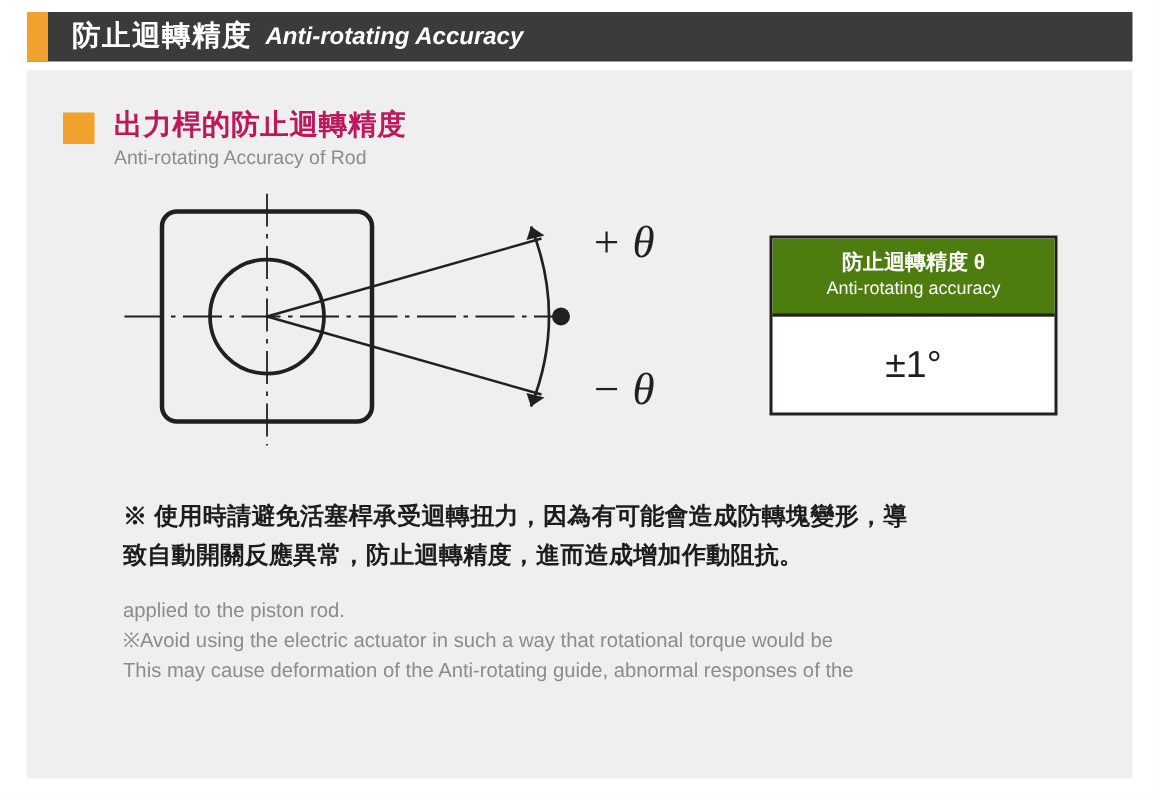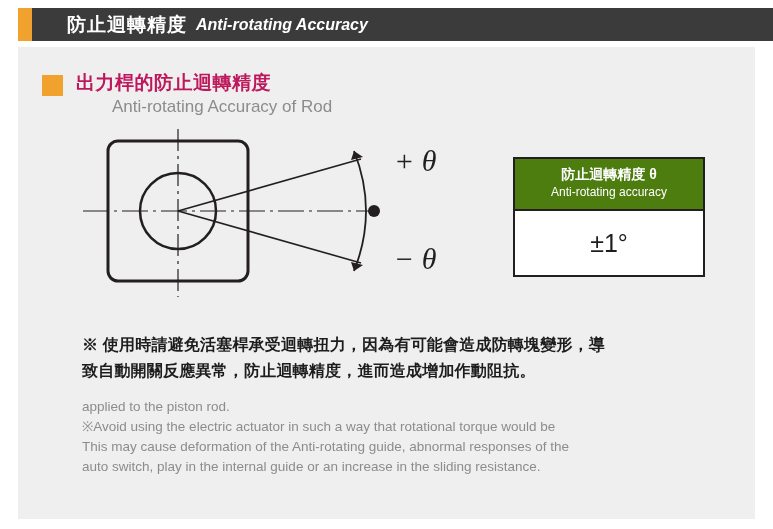--- a/index.html
+++ b/index.html
@@ -24,21 +24,20 @@
   
   .header {
     position: absolute;
     left: 18px;
     top: 8px;
     width: 737px;
     height: 33px;
     background: #3b3b3b;
     display: flex;
     align-items: center;
-    padding-left: 19px;
   }
   .header-accent {
     position: absolute;
     left: 0px;
     top: 0px;
     width: 14px;
     height: 33px;
     background: #f0a12e;
   }
   .header-title-cn {
@@ -83,23 +82,22 @@
     top: 23px;
     font-size: 19px;
     font-weight: bold;
     color: #be185d;
     letter-spacing: 0.5px;
   }
   .sect-title-en {
     position: absolute;
     left: 58px;
     top: 50px;
-    font-size: 17px;
+    font-size: 13px;
     color: #8c8c8c;
-    margin-left: 36px;
   }
 
   
   .diagram {
     position: absolute;
     left: 60px;
     top: 82px;
     width: 420px;
     height: 170px;
   }
@@ -220,17 +218,16 @@
 
     <div class="note-cn">
       <div>※ 使用時請避免活塞桿承受迴轉扭力，因為有可能會造成防轉塊變形，導</div>
       <div>致自動開關反應異常，防止迴轉精度，進而造成增加作動阻抗。</div>
     </div>
 
     <div class="note-en">
       <div>applied to the piston rod.</div>
       <div>※Avoid using the electric actuator in such a way that rotational torque would be</div>
       <div>This may cause deformation of the Anti-rotating guide, abnormal responses of the</div>
-      <div>auto switch, play in the internal guide or an increase in the sliding resistance.</div>
     </div>
 
   </div>
 </div>
 
 </body></html>

